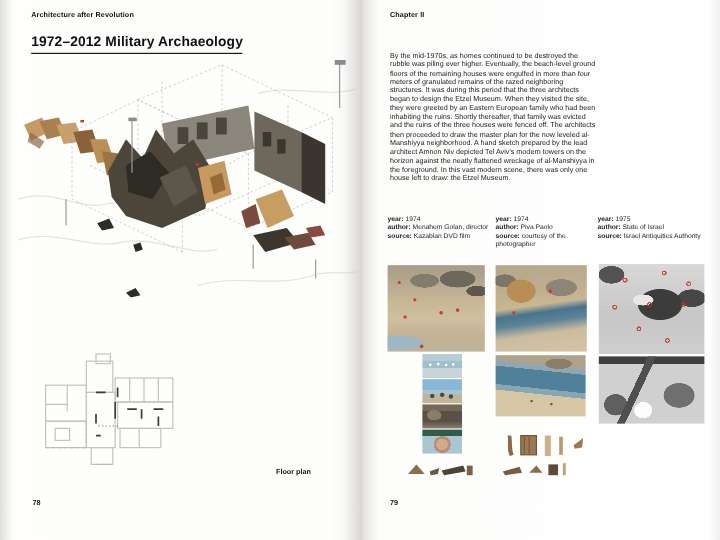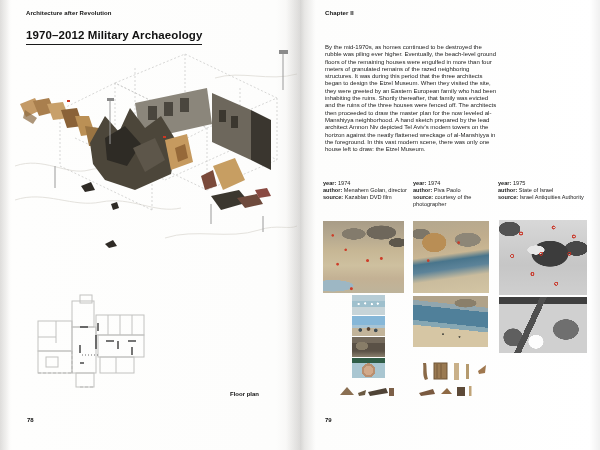--- a/index.html
+++ b/index.html
@@ -105,21 +105,21 @@
 </style>
 </head>
 <body>
 
 <div id="spread">
 
   <div class="page" id="page-left"></div>
   <div class="page" id="page-right"></div>
 
   <div class="abs runhead" id="header-left">Architecture after Revolution</div>
-  <div class="abs" id="title">1970–2012 Military Archaeology</div>
+  <div class="abs" id="title">1972–2012 Military Archaeology</div>
 
   <svg class="abs" style="left:15px;top:48px;" width="282" height="200" viewBox="0 0 282 200">
 
     <g stroke="#e4e2dd" stroke-width="1" fill="none">
       <path d="M0,118 C28,108 52,128 74,122 C96,116 112,132 128,128"></path>
       <path d="M0,152 C30,142 58,160 86,154 C116,148 140,166 166,160"></path>
       <path d="M150,190 C180,180 214,192 244,182 C262,176 274,182 282,178"></path>
       <path d="M200,30 C226,22 254,34 282,26"></path>
     </g>
 

